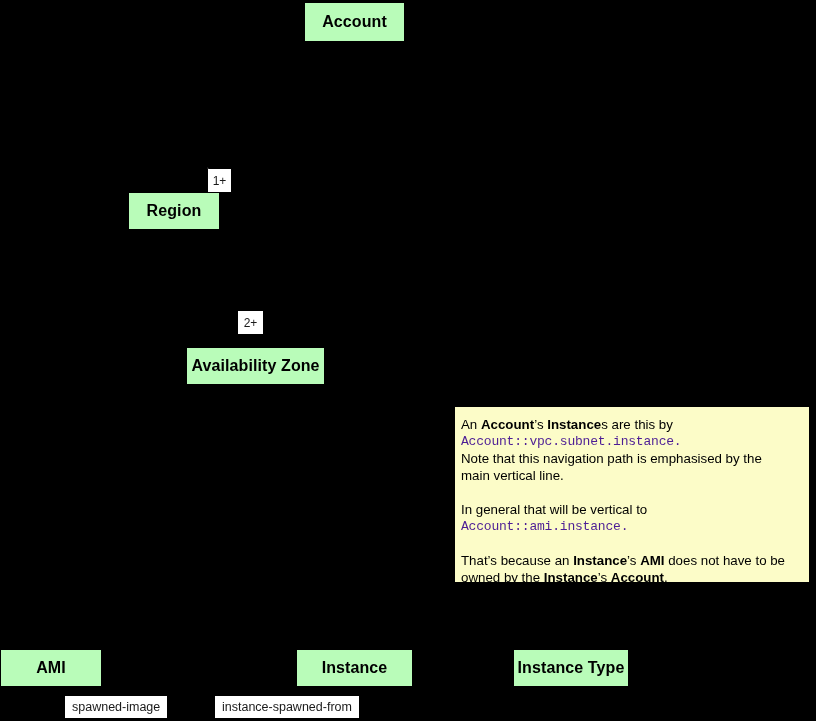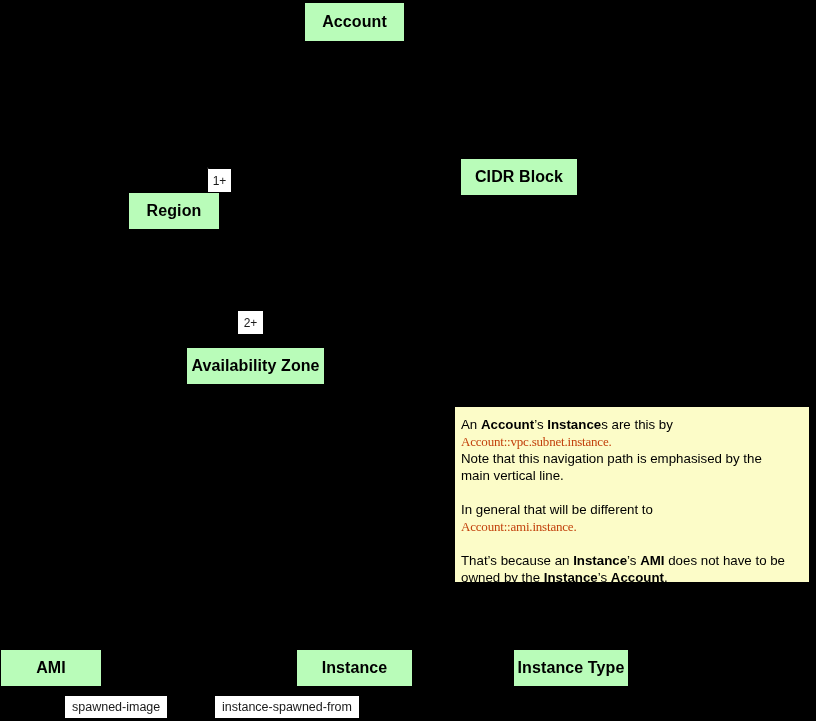--- a/index.html
+++ b/index.html
@@ -93,23 +93,23 @@
     border: 1px solid #000000;
     box-sizing: border-box;
     padding: 9px 8px 8px 6px;
     font-size: 13.3px;
     line-height: 17px;
   }
   .note p { margin: 0; }
   .note .spacer { height: 17px; }
   .note b { font-weight: bold; }
   .note .code {
-    font-family: Liberation Serif, serif;
+    font-family: Liberation Mono, monospace;
     font-size: 13px;
-    color: #c2410c;
+    color: #4c1d95;
     letter-spacing: -0.2px;
   }
 </style>
 </head>
 <body>
 
 <div id="canvas">
 
   <div class="conn conn-v" style="left:353px; top:42px; height:197px;"></div>
   <div class="conn conn-v" style="left:219px; top:172px; height:22px;"></div>
@@ -133,23 +133,20 @@
   <div class="tick" style="left:207px; top:168px; height:16px; transform: rotate(-40deg);"></div>
 
   <div class="entity" style="left:304px; top:2px; width:101px; height:40px;">
     <span>Account</span>
   </div>
 
   <div class="entity" style="left:128px; top:192px; width:92px; height:38px;">
     <span>Region</span>
   </div>
 
-  <div class="entity" style="left:460px; top:158px; width:118px; height:38px;">
-    <span>CIDR Block</span>
-  </div>
 
 
   <div class="entity" style="left:186px; top:347px; width:139px; height:38px;justify-content:center;">
     <span>Availability Zone</span>
   </div>
 
 
   <div class="entity" style="left:0px; top:649px; width:102px; height:38px;">
     <span>AMI</span>
   </div>
@@ -177,20 +174,20 @@
   <div class="rolelabel" style="left:215px; top:696px; height:22px;">
     <span>instance-spawned-from</span>
   </div>
 
   <div class="note" style="left:454px; top:406px; width:356px; height:177px;">
     <p><span>An </span><b>Account</b><span>’s </span><b>Instance</b><span>s are this by</span></p>
     <p class="code">Account::vpc.subnet.instance.</p>
     <p>Note that this navigation path is emphasised by the</p>
     <p>main vertical line.</p>
     <div class="spacer"></div>
-    <p>In general that will be different to</p>
+    <p>In general that will be vertical to</p>
     <p class="code">Account::ami.instance.</p>
     <div class="spacer"></div>
     <p><span>That’s because an </span><b>Instance</b><span>’s </span><b>AMI</b><span> does not have to be</span></p>
     <p><span>owned by the </span><b>Instance</b><span>’s </span><b>Account</b><span>.</span></p>
   </div>
 
 </div>
 
 </body></html>

